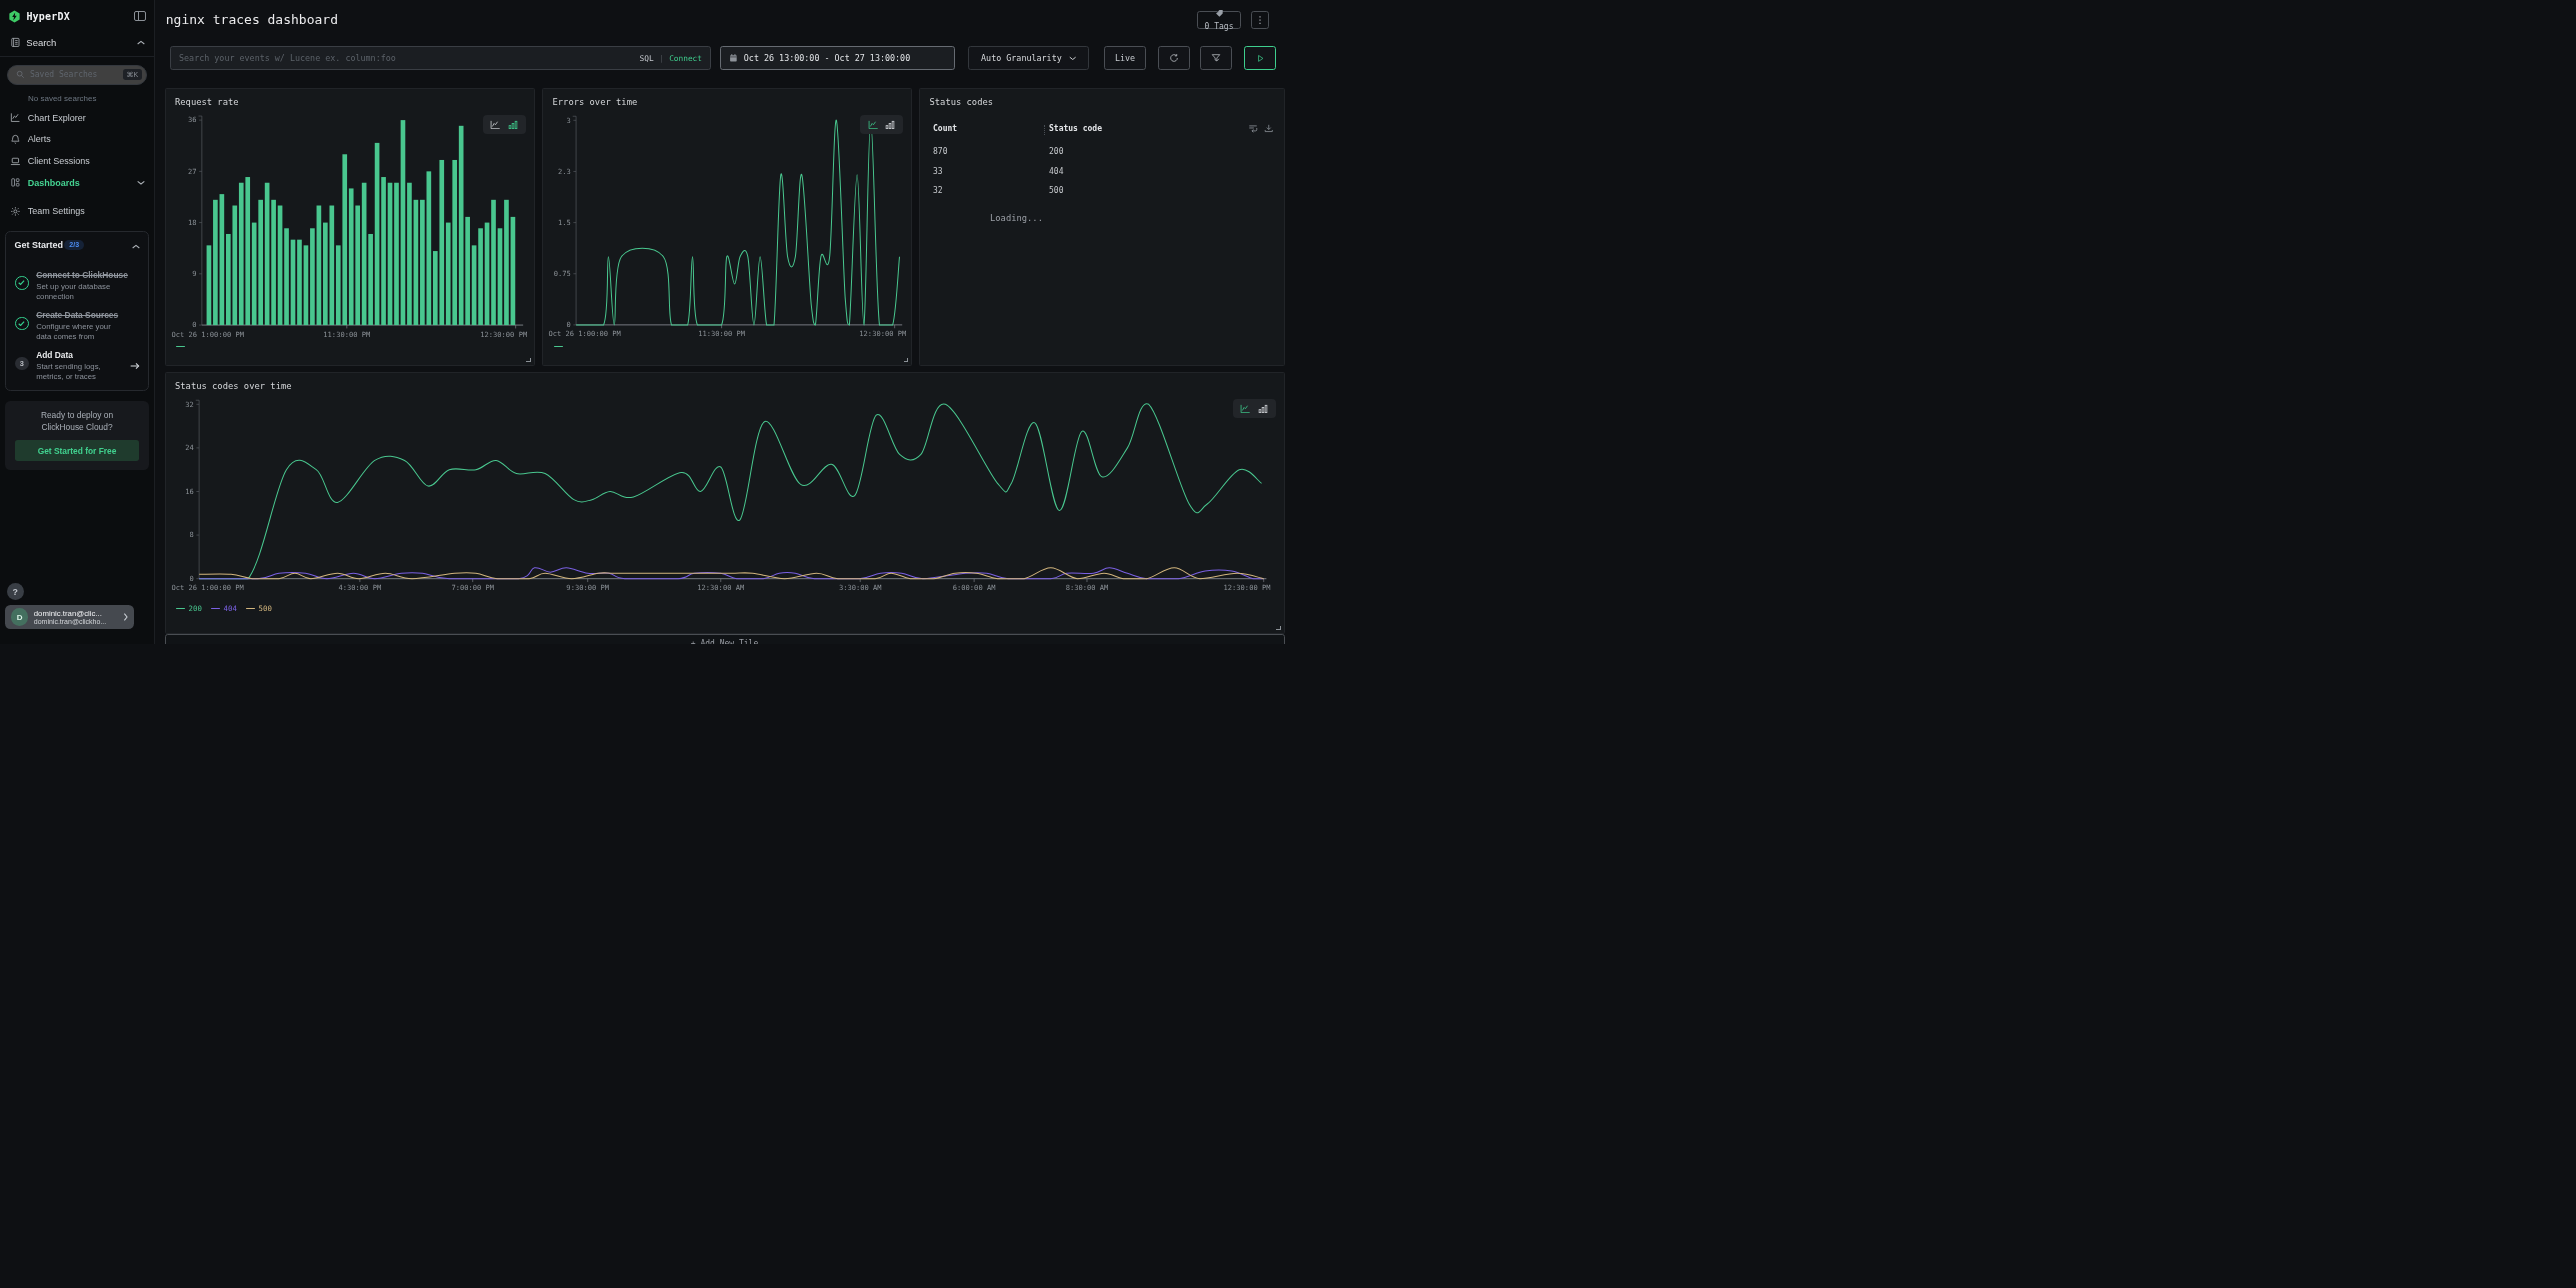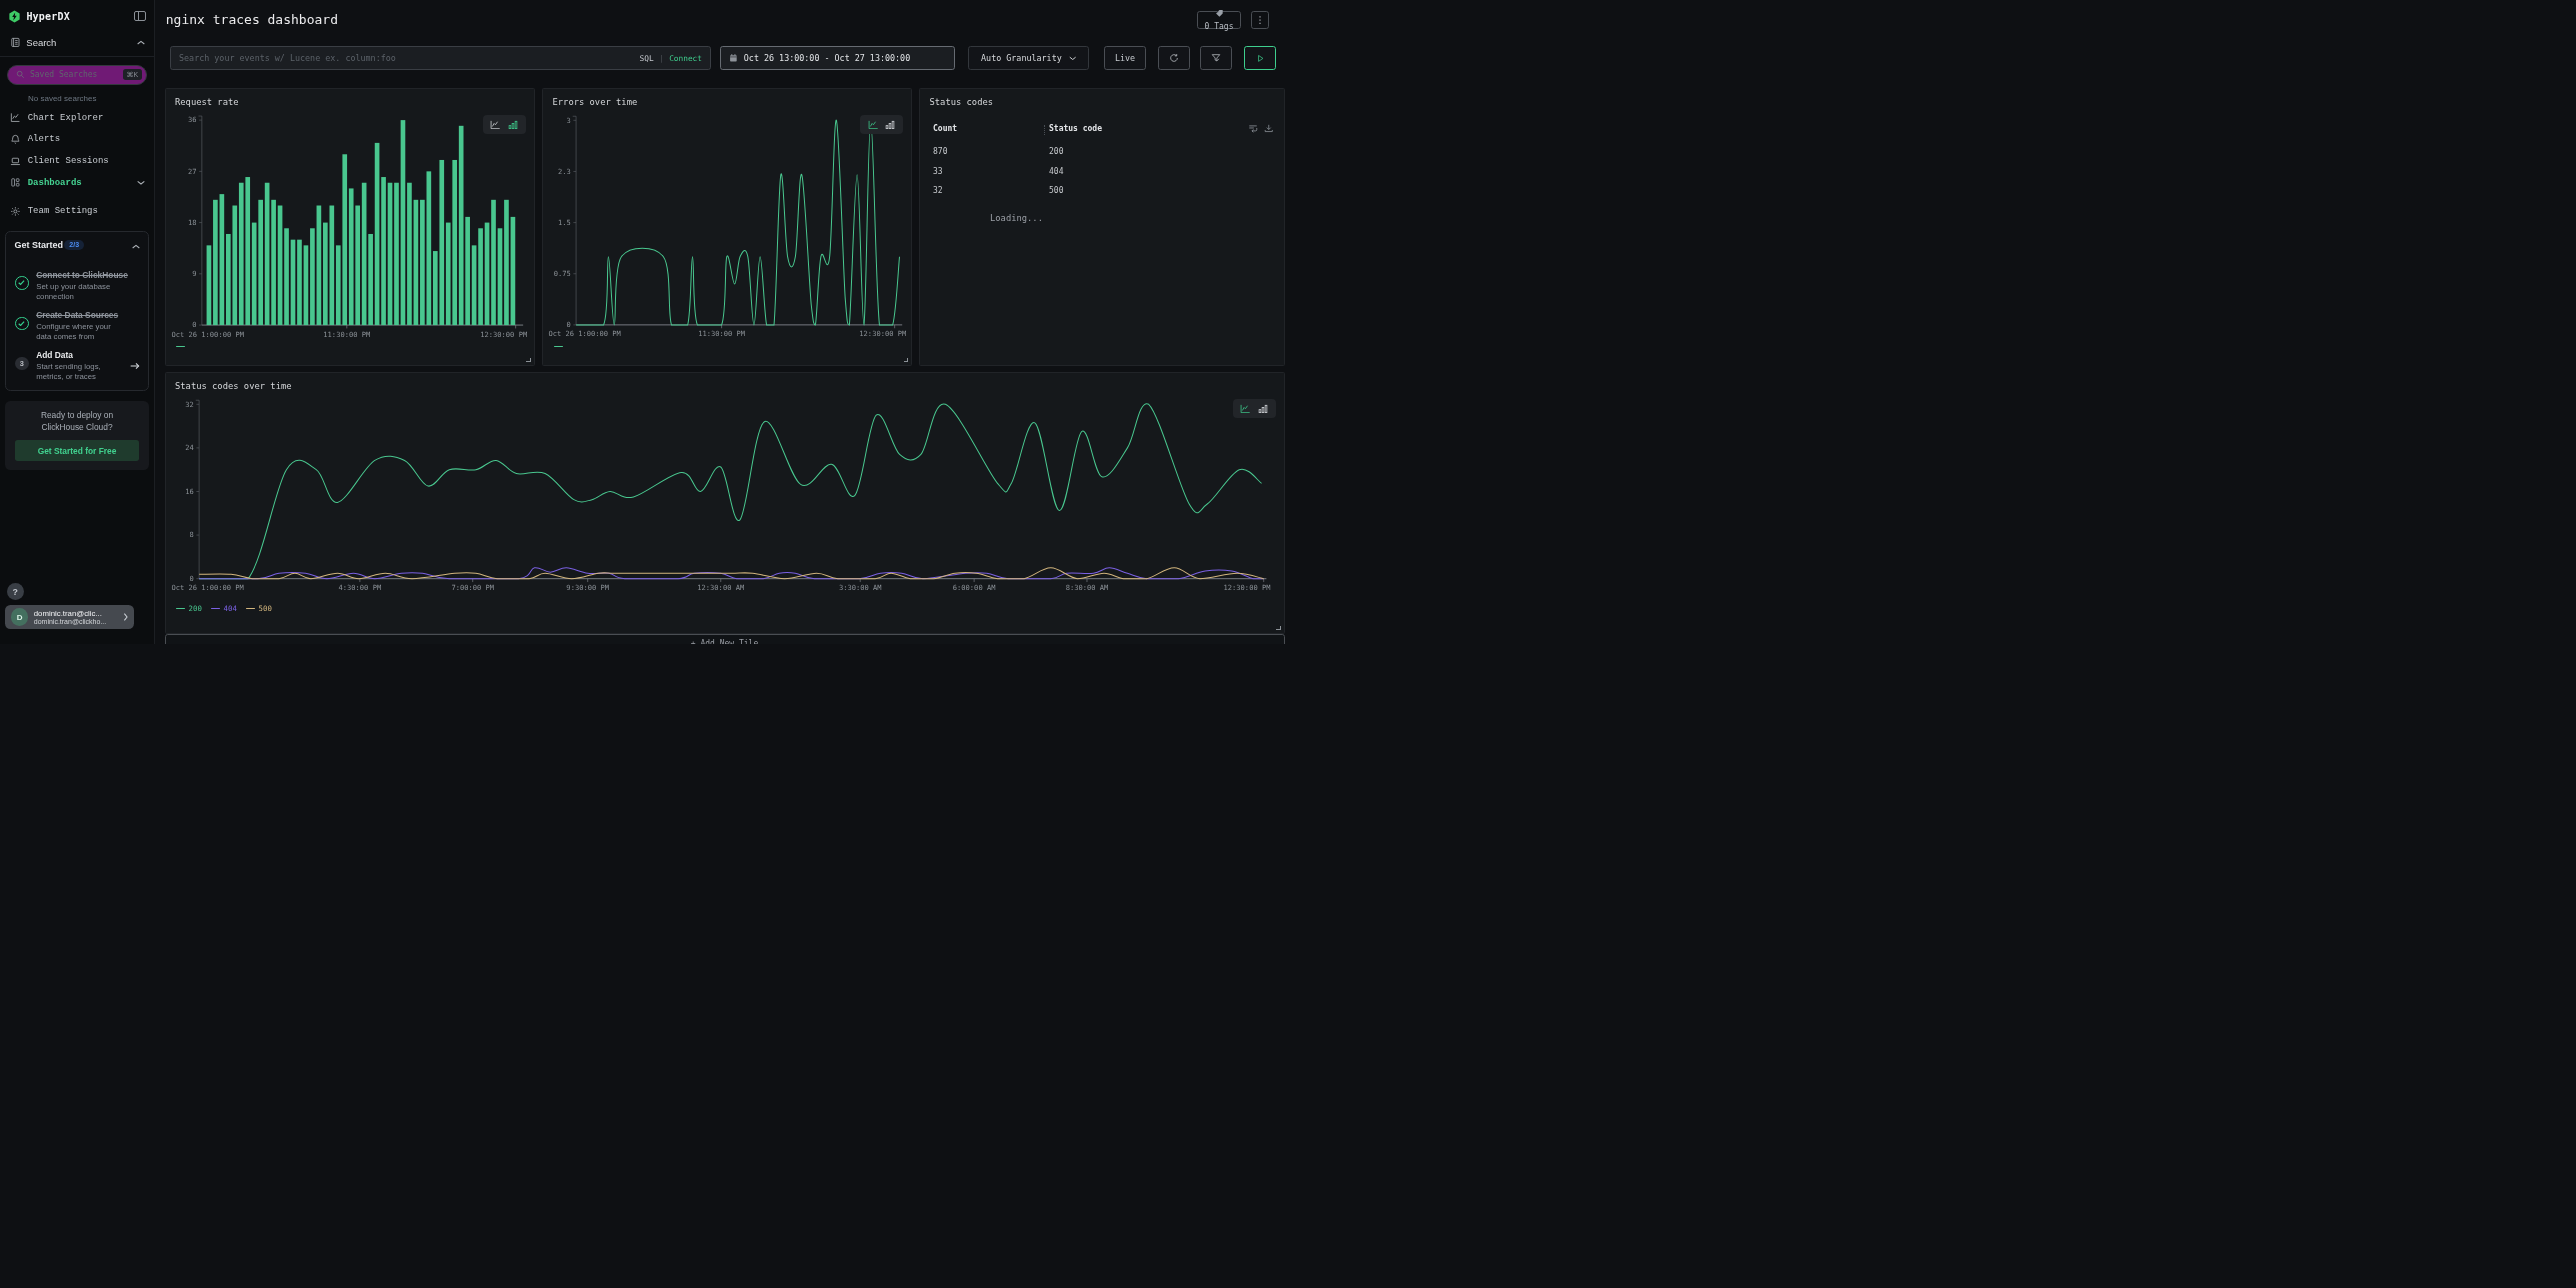--- a/index.html
+++ b/index.html
@@ -8,26 +8,26 @@
 
   
   .sidebar { position:absolute; left:0; top:0; bottom:0; width:155px; background:#0b0d0f; border-right:0.7px solid #1c1f23; }
   .brand-row { display:flex; align-items:center; gap:5.4px; padding:9.5px 8px 6.8px 8px; }
   .brand-name { font-weight:bold; font-size:10px; color:#f2f3f5; font-family:"DejaVu Sans Mono", monospace; letter-spacing:0.2px; flex:1; }
   .collapse-btn { width:12px; height:10.8px; border:1px solid #8b9097; border-radius:2px; position:relative; cursor:pointer; }
   .collapse-btn:before { content:""; position:absolute; left:2.7px; top:0; bottom:0; width:1px; background:#8b9097; }
   .section-row { display:flex; align-items:center; gap:6px; padding:8px 9.5px; }
   .section-label { font-size:9.5px; color:#dcdee2; flex:1; }
   .sb-divider { height:0.7px; background:#1d2025; }
-  .saved-pill { margin:8px 6.8px 0 6.8px; display:flex; align-items:center; gap:5.4px; border:0.7px solid #34383e; border-radius:10px; padding:3.4px 4px 3.4px 8px; background:#701a75; }
+  .saved-pill { margin:8px 6.8px 0 6.8px; display:flex; align-items:center; gap:5.4px; border:0.7px solid #34383e; border-radius:10px; padding:3.4px 4px 3.4px 8px; background:#404040; }
   .saved-pill input { background:transparent; border:none; outline:none; color:#9aa0a7; font-family:"DejaVu Sans Mono", monospace; font-size:8px; flex:1; width:68px; }
   .saved-pill input::placeholder { color:#5f656d; }
   .kbd-chip { background:#1e2126; border-radius:2.7px; color:#8b9097; font-size:7px; padding:1.4px 4px; }
   .no-saved { color:#6d7681; font-size:8px; padding:9.5px 0 4px 28px; }
-  .nav-item { display:flex; align-items:center; gap:7.4px; padding:5.4px 9.5px; font-size:9px; color:#c9cdd2; cursor:pointer;font-family:Liberation Mono, monospace; }
+  .nav-item { display:flex; align-items:center; gap:7.4px; padding:5.4px 9.5px; font-size:9px; color:#c9cdd2; cursor:pointer; }
   .nav-item .lbl { flex:1; }
   .nav-item.active .lbl { color:#45d392; font-weight:bold; }
   .nav-gap { height:6.8px; }
 
   .gs-card { margin:8.8px 5.4px 0 5.4px; border:0.7px solid #26292e; border-radius:5.4px; padding:8px 8px 6.8px 8px; background:#0e1013; }
   .gs-head { display:flex; align-items:flex-end; gap:1px; margin-bottom:20px; }
   .gs-title { font-weight:bold; font-size:9px; color:#e8eaed; }
   .gs-badge { background:#152237; color:#4c8df5; font-size:7px; font-weight:bold; padding:1.4px 5.4px; border-radius:6.8px; }
   .gs-head .spacer { flex:1; }
   .gs-step { display:flex; gap:6.8px; margin:6.8px 0 8px 0; cursor:pointer; }

